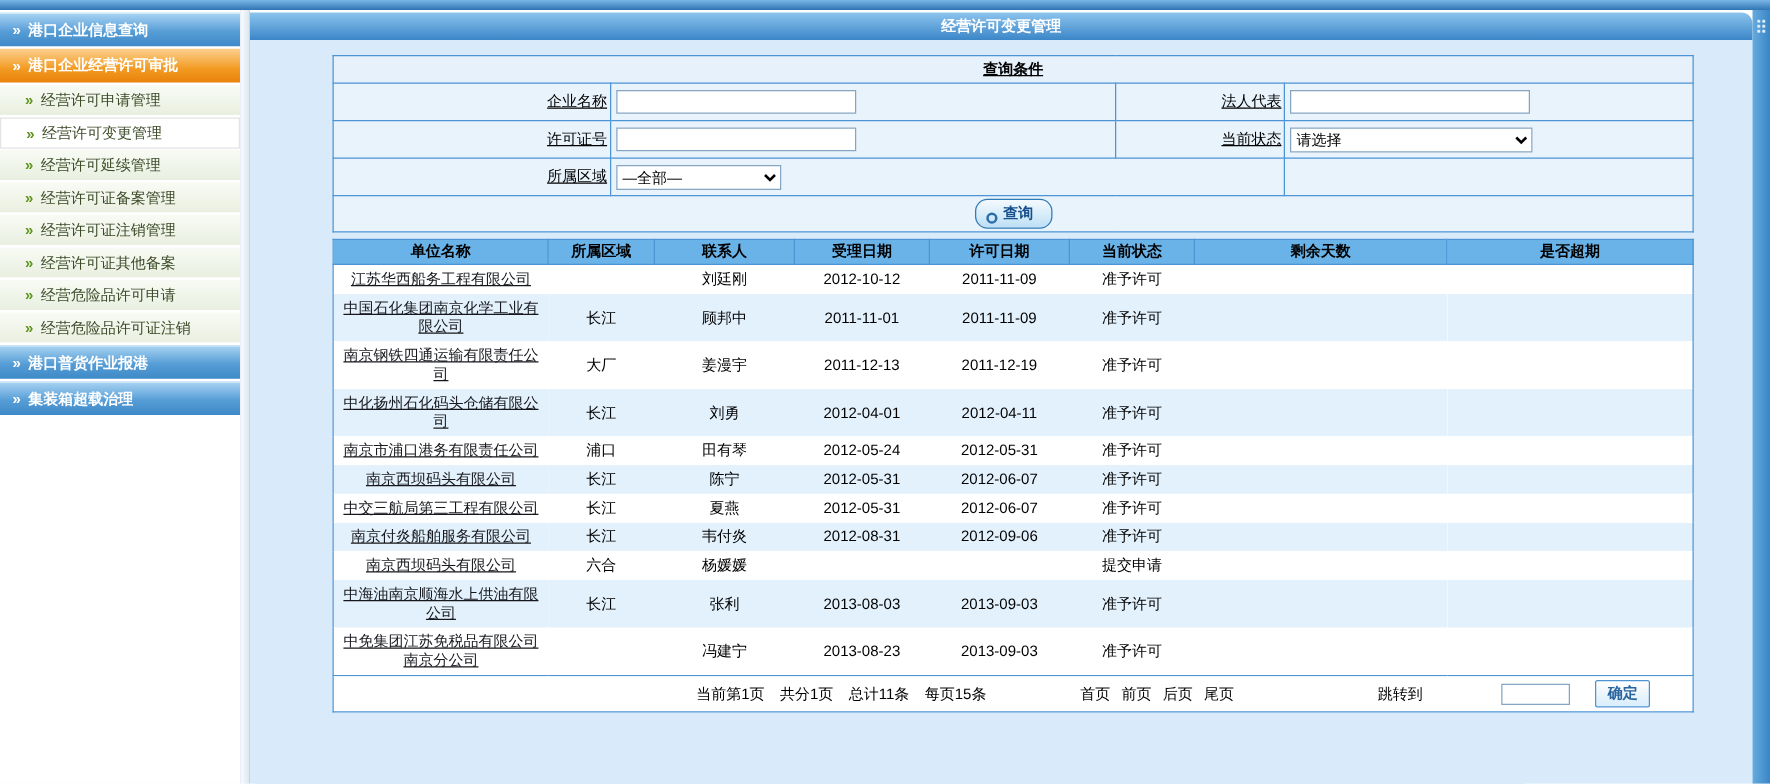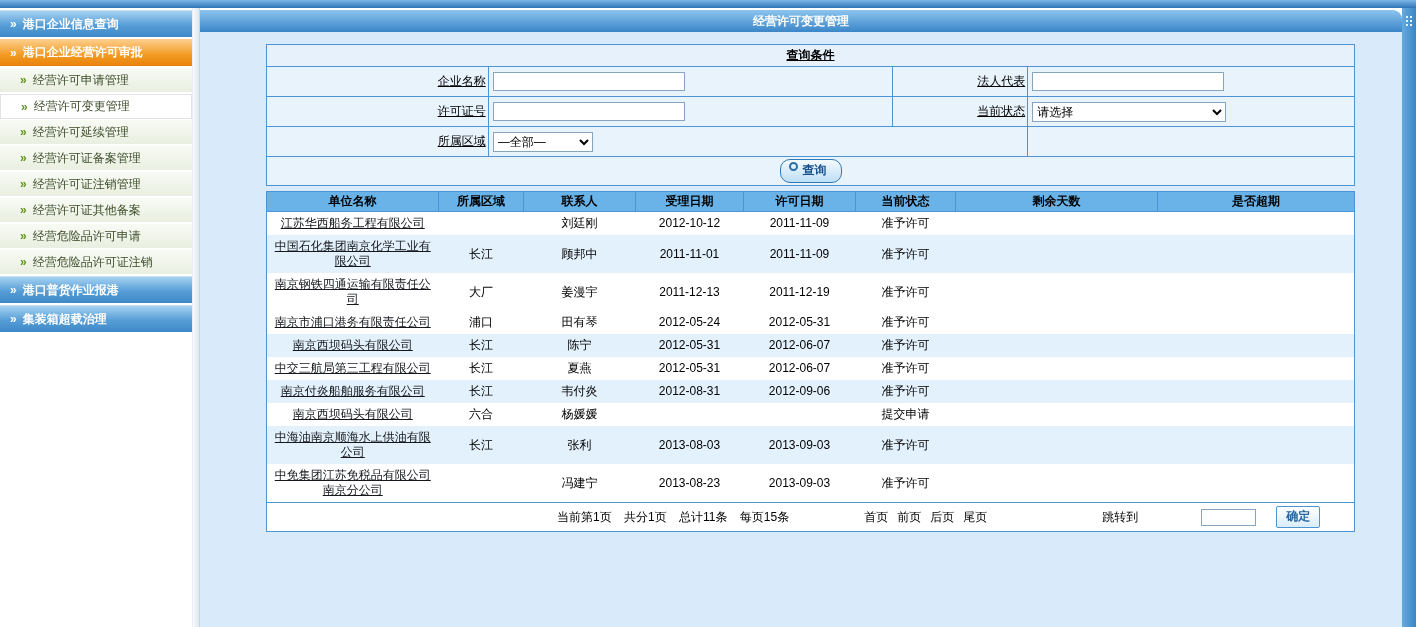--- a/index.html
+++ b/index.html
@@ -55,24 +55,24 @@
   .mainbody { flex: 1; background: #d9ebfa; padding-top: 12px; }
   .content { width: 1089px; margin-left: 66px; }
 
   
   table.qform { width: 100%; border-collapse: collapse; background: #e9f3fc; text-decoration: underline; }
   .qform td { border: 1px solid #4d94d4; height: 30px; padding: 2px 4px; }
   .qform .ptitle { height: 22px; text-align: center; font-weight: bold; background: #e6f1fb; }
   .qform .lbl { text-align: right; padding-right: 2px; }
   .qform .btnrow { height: 26px; text-align: center; }
   .txt { width: 192px; height: 19px; border: 1px solid #86a5c3; padding: 1px 3px; font-size: 12px; background: #fff; }
-  .sel { width: 100px; height: 20px; border: 1px solid #86a5c3; font-size: 12px; background: #fff; }
+  .sel { width: 132px; height: 20px; border: 1px solid #86a5c3; font-size: 12px; background: #fff; }
   .sel.wide { width: 194px; }
   .searchbtn {
-    display: inline-flex; align-items: flex-start; gap: 5px;
+    display: inline-flex; align-items: flex-end; gap: 5px;
     padding: 2px 14px 3px 8px; cursor: pointer;
     border: 1px solid #2f7ab8; border-radius: 10px;
     background: linear-gradient(#f4fafe, #bedff5);
     color: #174f8c; font-weight: bold; font-size: 12px;
     font-family: inherit;
   }
   .mag { width: 9px; height: 9px; border: 2px solid #2a6da8; border-radius: 50%; display: inline-block; }
 
   
   table.results {
@@ -279,20 +279,30 @@
               <tr>
                 <td><a>南京钢铁四通运输有限责任公司</a></td>
                 <td>大厂</td>
                 <td>姜漫宇</td>
                 <td>2011-12-13</td>
                 <td>2011-12-19</td>
                 <td>准予许可</td>
                 <td></td>
                 <td></td>
               </tr>
+              <tr class="alt">
+                <td><a>中化扬州石化码头仓储有限公司</a></td>
+                <td>长江</td>
+                <td>刘勇</td>
+                <td>2012-04-01</td>
+                <td>2012-04-11</td>
+                <td>准予许可</td>
+                <td></td>
+                <td></td>
+              </tr>
               <tr>
                 <td><a>南京市浦口港务有限责任公司</a></td>
                 <td>浦口</td>
                 <td>田有琴</td>
                 <td>2012-05-24</td>
                 <td>2012-05-31</td>
                 <td>准予许可</td>
                 <td></td>
                 <td></td>
               </tr>

